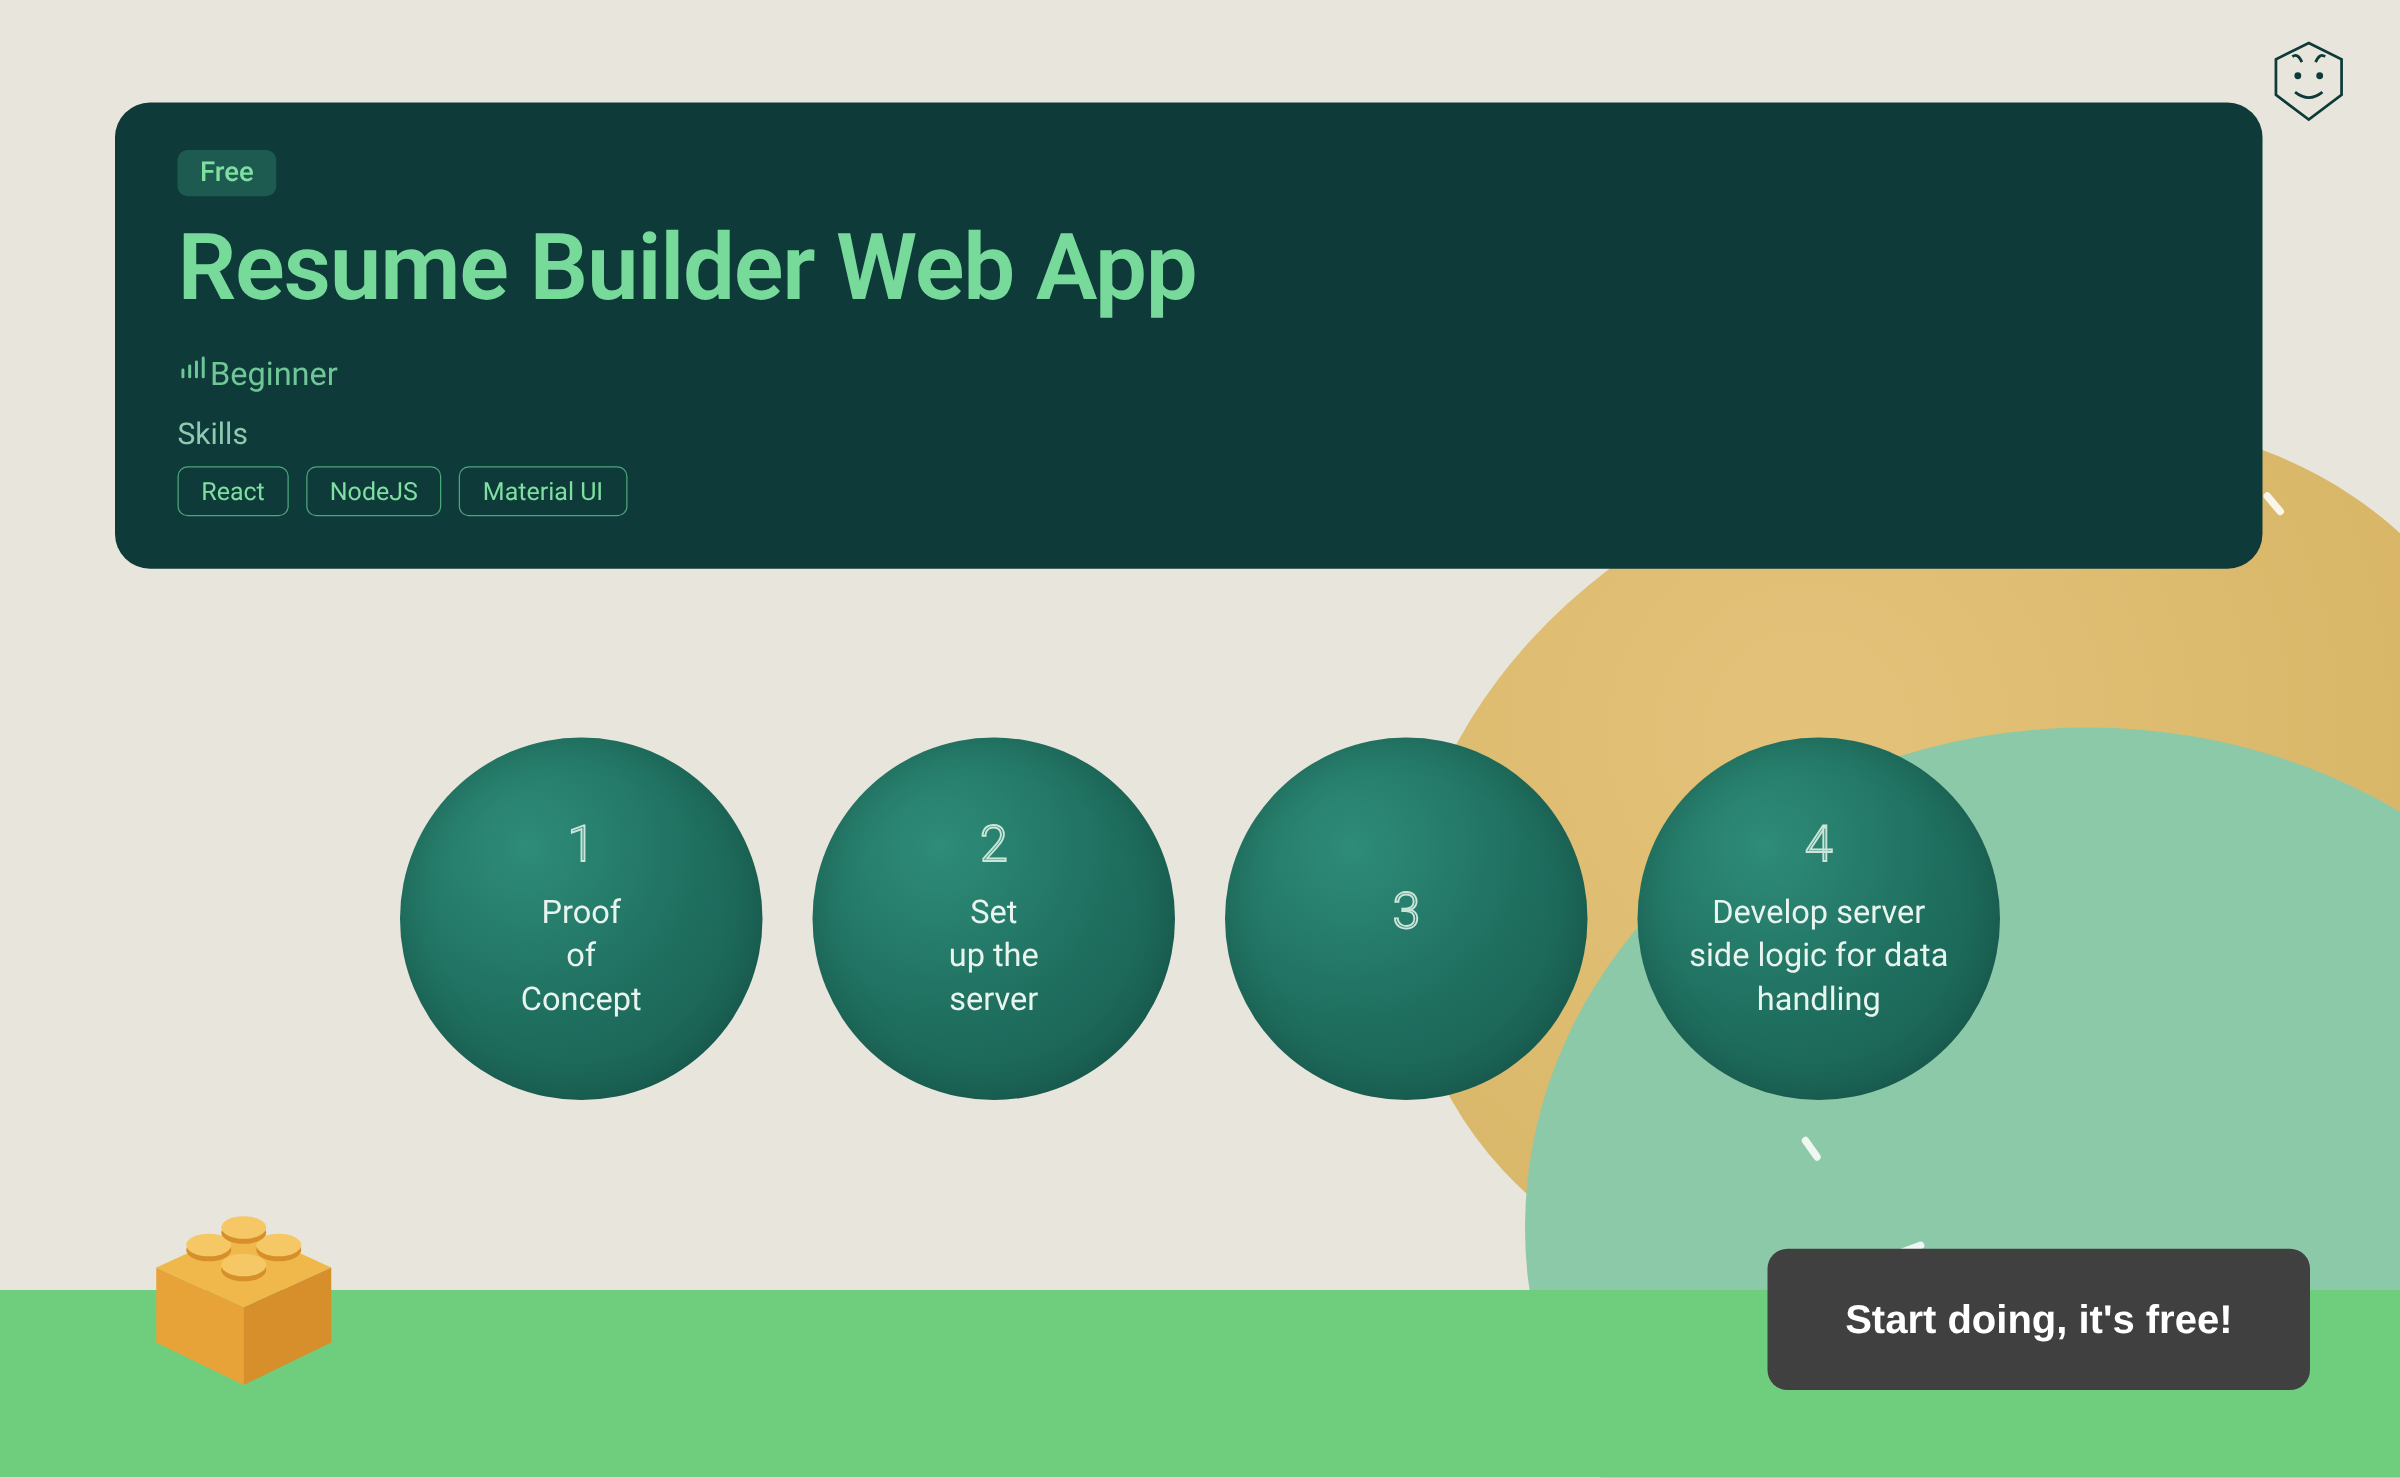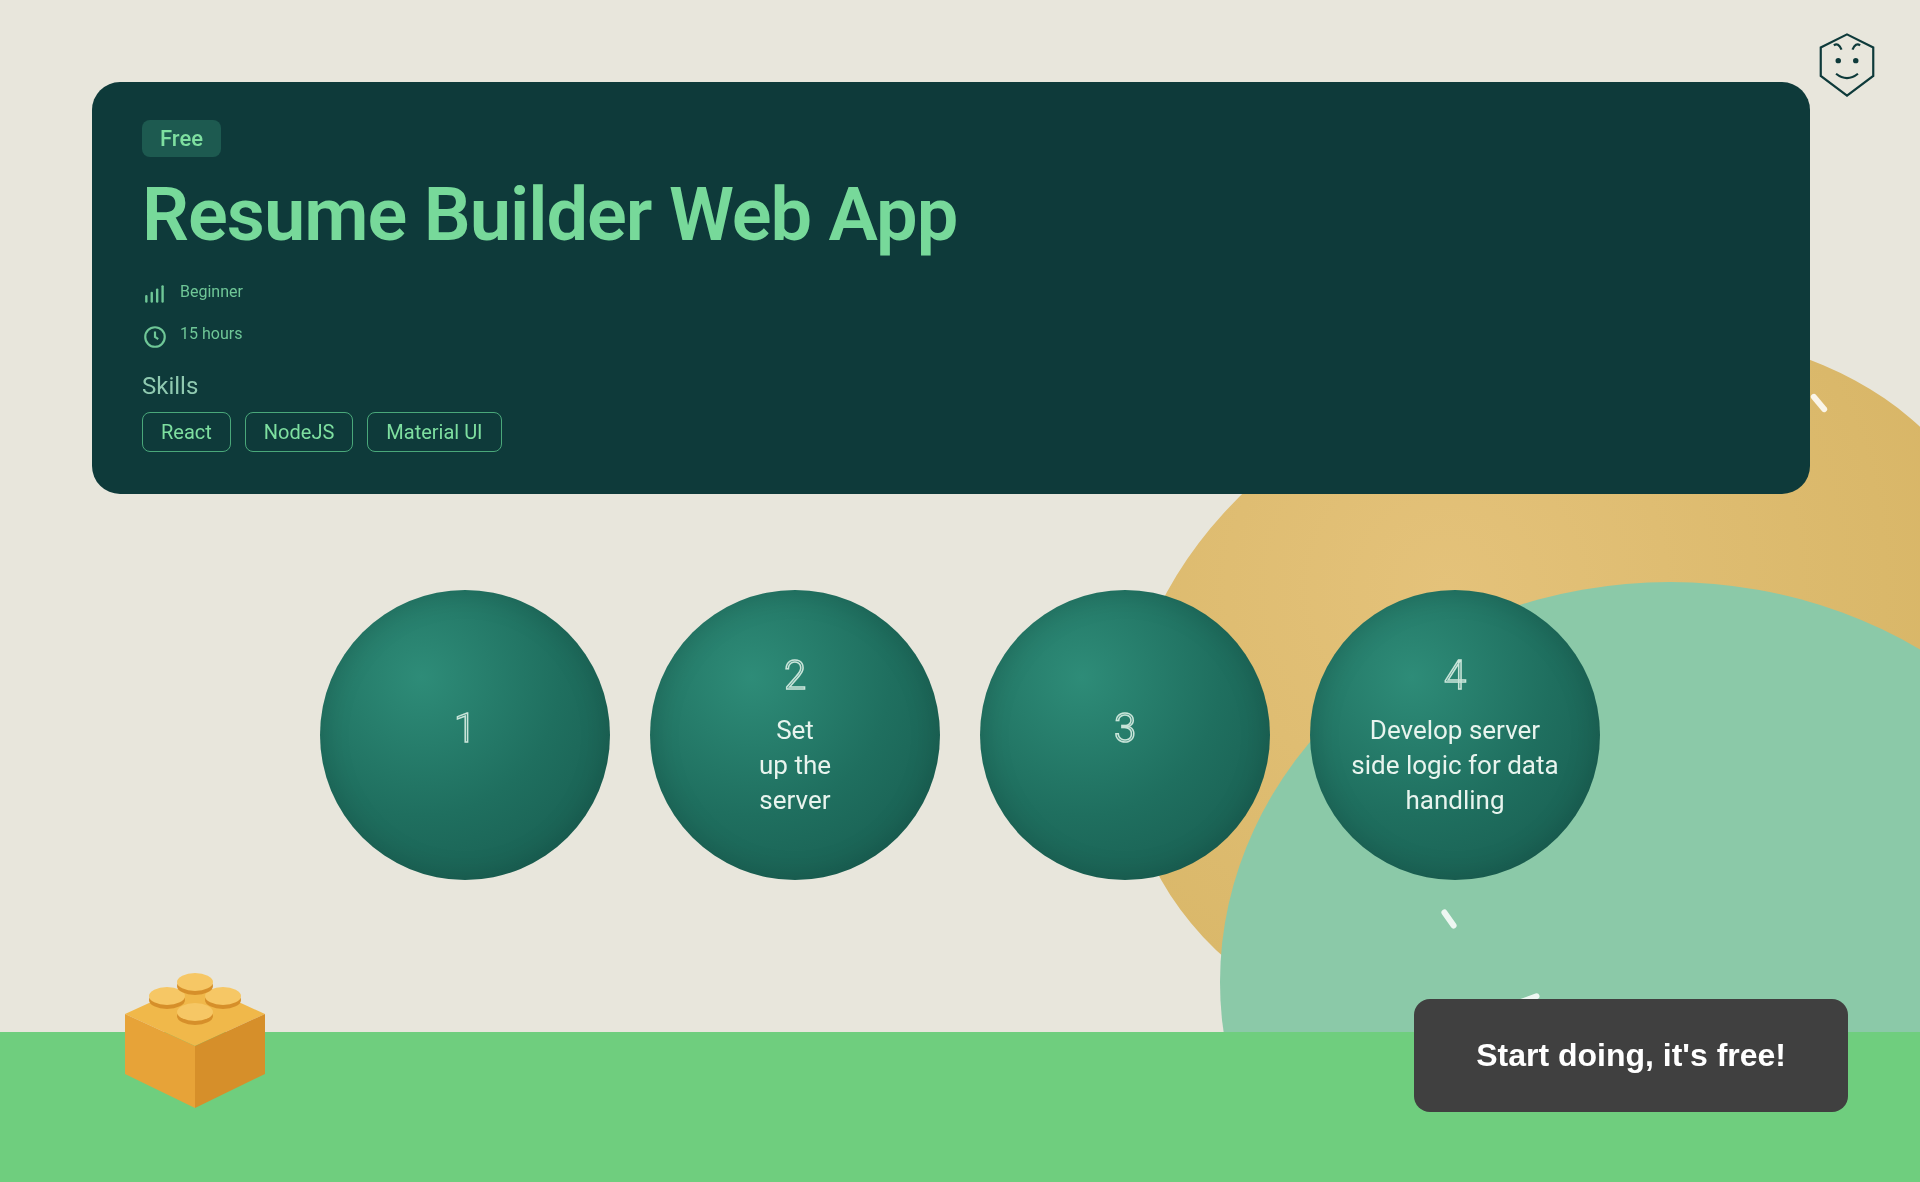--- a/index.html
+++ b/index.html
@@ -86,25 +86,24 @@
   }
   .hero h1 {
     font-size: 74px;
     font-weight: 600;
     color: #77d99a;
     letter-spacing: -1px;
     margin-bottom: 24px;
   }
   .meta-row {
     display: flex;
-    align-items: flex-start;
-    gap: 12px;
+    align-items: flex-end;
     margin-bottom: 12px;
     color: #6fc797;
-    font-size: 16px;
+    font-size: 26px;
   }
   .meta-row svg { width: 26px; height: 26px; flex-shrink: 0; }
   .skills-label {
     font-size: 24px;
     color: #8fc9b0;
     margin-top: 18px;
     margin-bottom: 12px;
   }
   .skill-tags {
     display: flex;
@@ -217,41 +216,35 @@
       <svg viewBox="0 0 24 24" fill="none" stroke="#6fc797" stroke-width="2.2" stroke-linecap="round">
         <line x1="4" y1="18" x2="4" y2="13"></line>
         <line x1="9" y1="18" x2="9" y2="10"></line>
         <line x1="14" y1="18" x2="14" y2="7"></line>
         <line x1="19" y1="18" x2="19" y2="4"></line>
       </svg>
     </span>
     <span>Beginner</span>
   </div>
 
-  <div class="meta-row">
-    <span>
-      <svg viewBox="0 0 24 24" fill="none" stroke="#6fc797" stroke-width="2">
-        <circle cx="12" cy="12" r="9"></circle>
-        <path d="M12 7 V12 L15 14"></path>
-      </svg>
-    </span>
-    <span>15 hours</span>
-  </div>
 
   <div class="skills-label">Skills</div>
   <div class="skill-tags">
     <span class="skill-tag">React</span>
     <span class="skill-tag">NodeJS</span>
     <span class="skill-tag">Material UI</span>
   </div>
 </div>
 
 <div class="steps">
   <div class="step">
     <div class="step-num">1</div>
+    <div class="step-text">Proof
+of
+Concept</div>
   </div>
   <div class="step">
     <div class="step-num">2</div>
     <div class="step-text">Set
 up the
 server</div>
   </div>
   <div class="step">
     <div class="step-num">3</div>
   </div>

